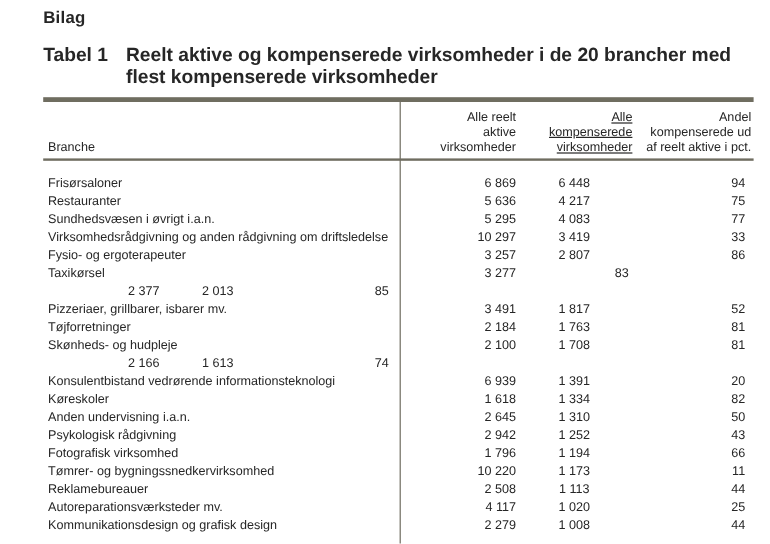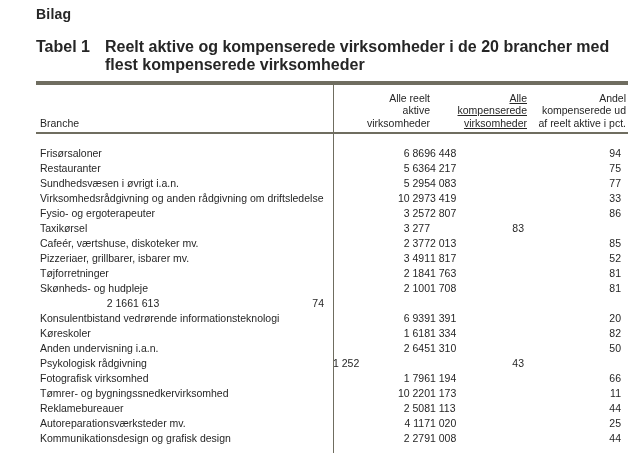--- a/index.html
+++ b/index.html
@@ -88,21 +88,21 @@
     box-sizing: border-box;
     white-space: nowrap;
     overflow: hidden;
   }
   .td.branche {
     width: 297px;
     padding-left: 4px;
     text-align: left;
   }
   .td.c1 { width: 97px;  text-align: right; }
-  .td.c2 { width: 97px;  text-align: left; }
+  .td.c2 { width: 97px;  text-align: center; }
   .td.c3 { width: 101px; text-align: right; padding-right: 7px; }
 </style>
 </head>
 <body>
 
 <div class="page">
 
   <h1 class="bilag-title">Bilag</h1>
 
   <div class="caption-row">
@@ -162,21 +162,20 @@
     <div class="td c3">86</div>
   </div>
 
   <div class="row">
     <div class="td branche">Taxikørsel</div>
     <div class="td c1">3 277</div>
     <div class="td c3">83</div>
   </div>
 
   <div class="row">
-    <div class="td branche">Cafeér, værtshuse, diskoteker mv.</div>
     <div class="td c1">2 377</div>
     <div class="td c2">2 013</div>
     <div class="td c3">85</div>
   </div>
 
   <div class="row">
     <div class="td branche">Pizzeriaer, grillbarer, isbarer mv.</div>
     <div class="td c1">3 491</div>
     <div class="td c2">1 817</div>
     <div class="td c3">52</div>
@@ -219,20 +218,21 @@
 
   <div class="row">
     <div class="td branche">Anden undervisning i.a.n.</div>
     <div class="td c1">2 645</div>
     <div class="td c2">1 310</div>
     <div class="td c3">50</div>
   </div>
 
   <div class="row">
     <div class="td branche">Psykologisk rådgivning</div>
+    <div class="td c1">2 942</div>
     <div class="td c2">1 252</div>
     <div class="td c3">43</div>
   </div>
 
   <div class="row">
     <div class="td branche">Fotografisk virksomhed</div>
     <div class="td c1">1 796</div>
     <div class="td c2">1 194</div>
     <div class="td c3">66</div>
   </div>

